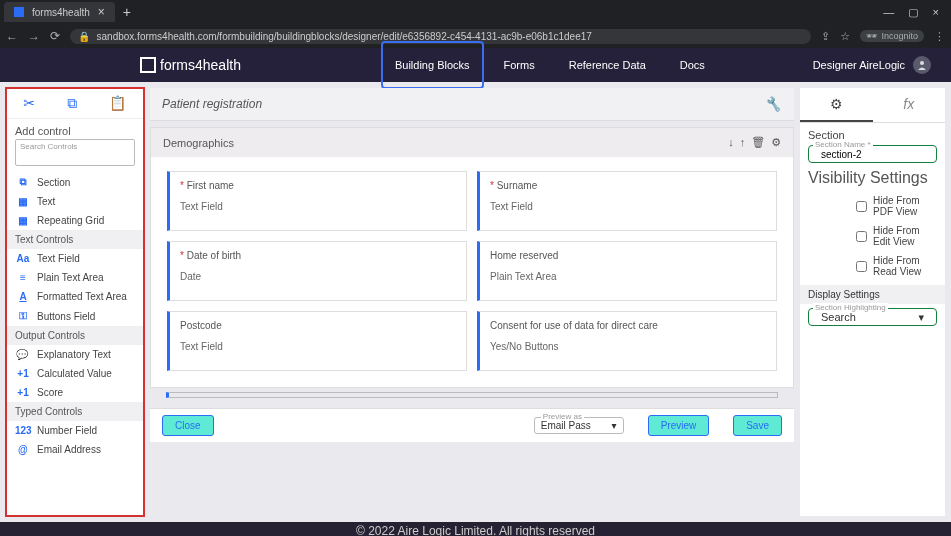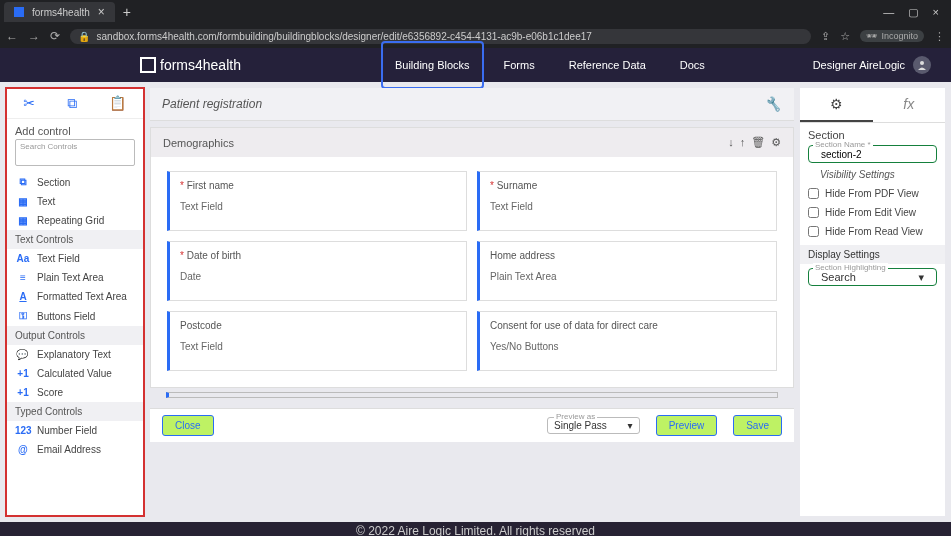--- a/index.html
+++ b/index.html
@@ -49,37 +49,37 @@
 .section-head { background:#eeecef; padding:8px 12px; display:flex; align-items:center; color:#555;}
 .section-tools { margin-left:auto; display:flex; gap:6px; font-size:11px; color:#555;}
 .fields-grid { display:grid; grid-template-columns: 1fr 1fr; gap:10px; padding:14px 16px 16px;}
 .field-card { border:1px solid #ddd; border-left:3px solid #2a6cf5; padding:8px 10px; min-height:60px;}
 .field-card .req { color:#d43131; }
 .field-card .flabel{ font-size:10px; color:#555;}
 .field-card .ftype{ font-size:10px; color:#666; margin-top:10px;}
 .tiny-bar { height:6px; border:1px solid #bbb; border-left:3px solid #2a6cf5; margin:4px 16px 6px;}
 
 .bottom-bar { display:flex; align-items:center; padding:6px 12px; border-top:1px solid #ddd; background:#fff; margin-top:4px;}
-.btn { border:1px solid #2a6cf5; color:#2a6cf5; background:#bef264; padding:4px 12px; border-radius:3px; font-size:10px; cursor:pointer;}
-.preview-as { margin-left:auto; display:flex; align-items:center; gap:16px;}
+.btn { border:1px solid #2a6cf5; color:#2a6cf5; background:#5eead4; padding:4px 12px; border-radius:3px; font-size:10px; cursor:pointer;}
+.preview-as { margin-left:auto; display:flex; align-items:center; gap:24px;}
 .select-wrap { border:1px solid #bbb; border-radius:3px; padding:2px 6px; position:relative; font-size:10px;}
 .select-wrap .lab { position:absolute; top:-6px; left:6px; background:#fff; font-size:8px; color:#999; padding:0 2px;}
 .select-wrap .caret { margin-left:18px;}
 
 .right-pane { width:145px; background:#fff; margin:6px 6px 6px 0;}
 .rp-tabs { display:flex; border-bottom:1px solid #ddd;}
 .rp-tab { flex:1; text-align:center; padding:8px 0; font-size:14px; color:#888;}
 .rp-tab.active { border-bottom:2px solid #444; color:#444;}
 .rp-body { padding:6px 8px;}
 .rp-h { font-size:11px; color:#444; margin-bottom:4px;}
 .rp-input-wrap { border:1px solid #15803d; border-radius:4px; padding:2px 12px; margin-bottom:6px; position:relative;}
 .rp-input-wrap .lab{ position:absolute; top:-6px; left:4px; background:#fff; font-size:8px; color:#999; padding:0 2px;}
 .rp-input-wrap input, .rp-input-wrap select { border:0; width:100%; font-size:10px; outline:none; background:transparent;}
-.rp-sub { font-size:10px; color:#555; margin:6px 12px 4px;font-style:italic;}
-.chk { display:flex; gap:6px; align-items:center; font-size:10px; color:#444; padding:4px 0;}
+.rp-sub { font-size:16px; color:#555; margin:6px 0 4px;}
+.chk { display:flex; gap:6px; align-items:center; font-size:10px; color:#444; padding:4px 0;margin-left:48px;}
 .chk input { width:11px; height:11px;}
 .rp-cat { background:#f0f0f3; margin: 4px -8px; padding:4px 8px; font-size:10px;}
 
 .footer { background:#272233; color:#ccc; font-size:12px; text-align:center; padding:2px 0; height:30px;}
 svg { display:block;}
 </style>
 </head>
 <body>
 
 <div class="browser-chrome">
@@ -231,41 +231,41 @@
         </div>
         <div class="field-card">
           <div class="flabel"><span class="req">*</span> <span>Surname</span></div>
           <div class="ftype">Text Field</div>
         </div>
         <div class="field-card">
           <div class="flabel"><span class="req">*</span> <span>Date of birth</span></div>
           <div class="ftype">Date</div>
         </div>
         <div class="field-card">
-          <div class="flabel"><span>Home address</span></div>
+          <div class="flabel"><span>Home reserved</span></div>
           <div class="ftype">Plain Text Area</div>
         </div>
         <div class="field-card">
           <div class="flabel"><span>Postcode</span></div>
           <div class="ftype">Text Field</div>
         </div>
         <div class="field-card">
           <div class="flabel"><span>Consent for use of data for direct care</span></div>
           <div class="ftype">Yes/No Buttons</div>
         </div>
       </div>
     </div>
     <div class="tiny-bar"></div>
 
     <div class="bottom-bar">
       <button class="btn">Close</button>
       <div class="preview-as">
         <div class="select-wrap">
           <span class="lab">Preview as</span>
-          <span>Single Pass</span>
+          <span>Email Pass</span>
           <span class="caret">▾</span>
         </div>
         <button class="btn">Preview</button>
         <button class="btn">Save</button>
       </div>
     </div>
   </div>
 
   <div class="right-pane">
     <div class="rp-tabs">

